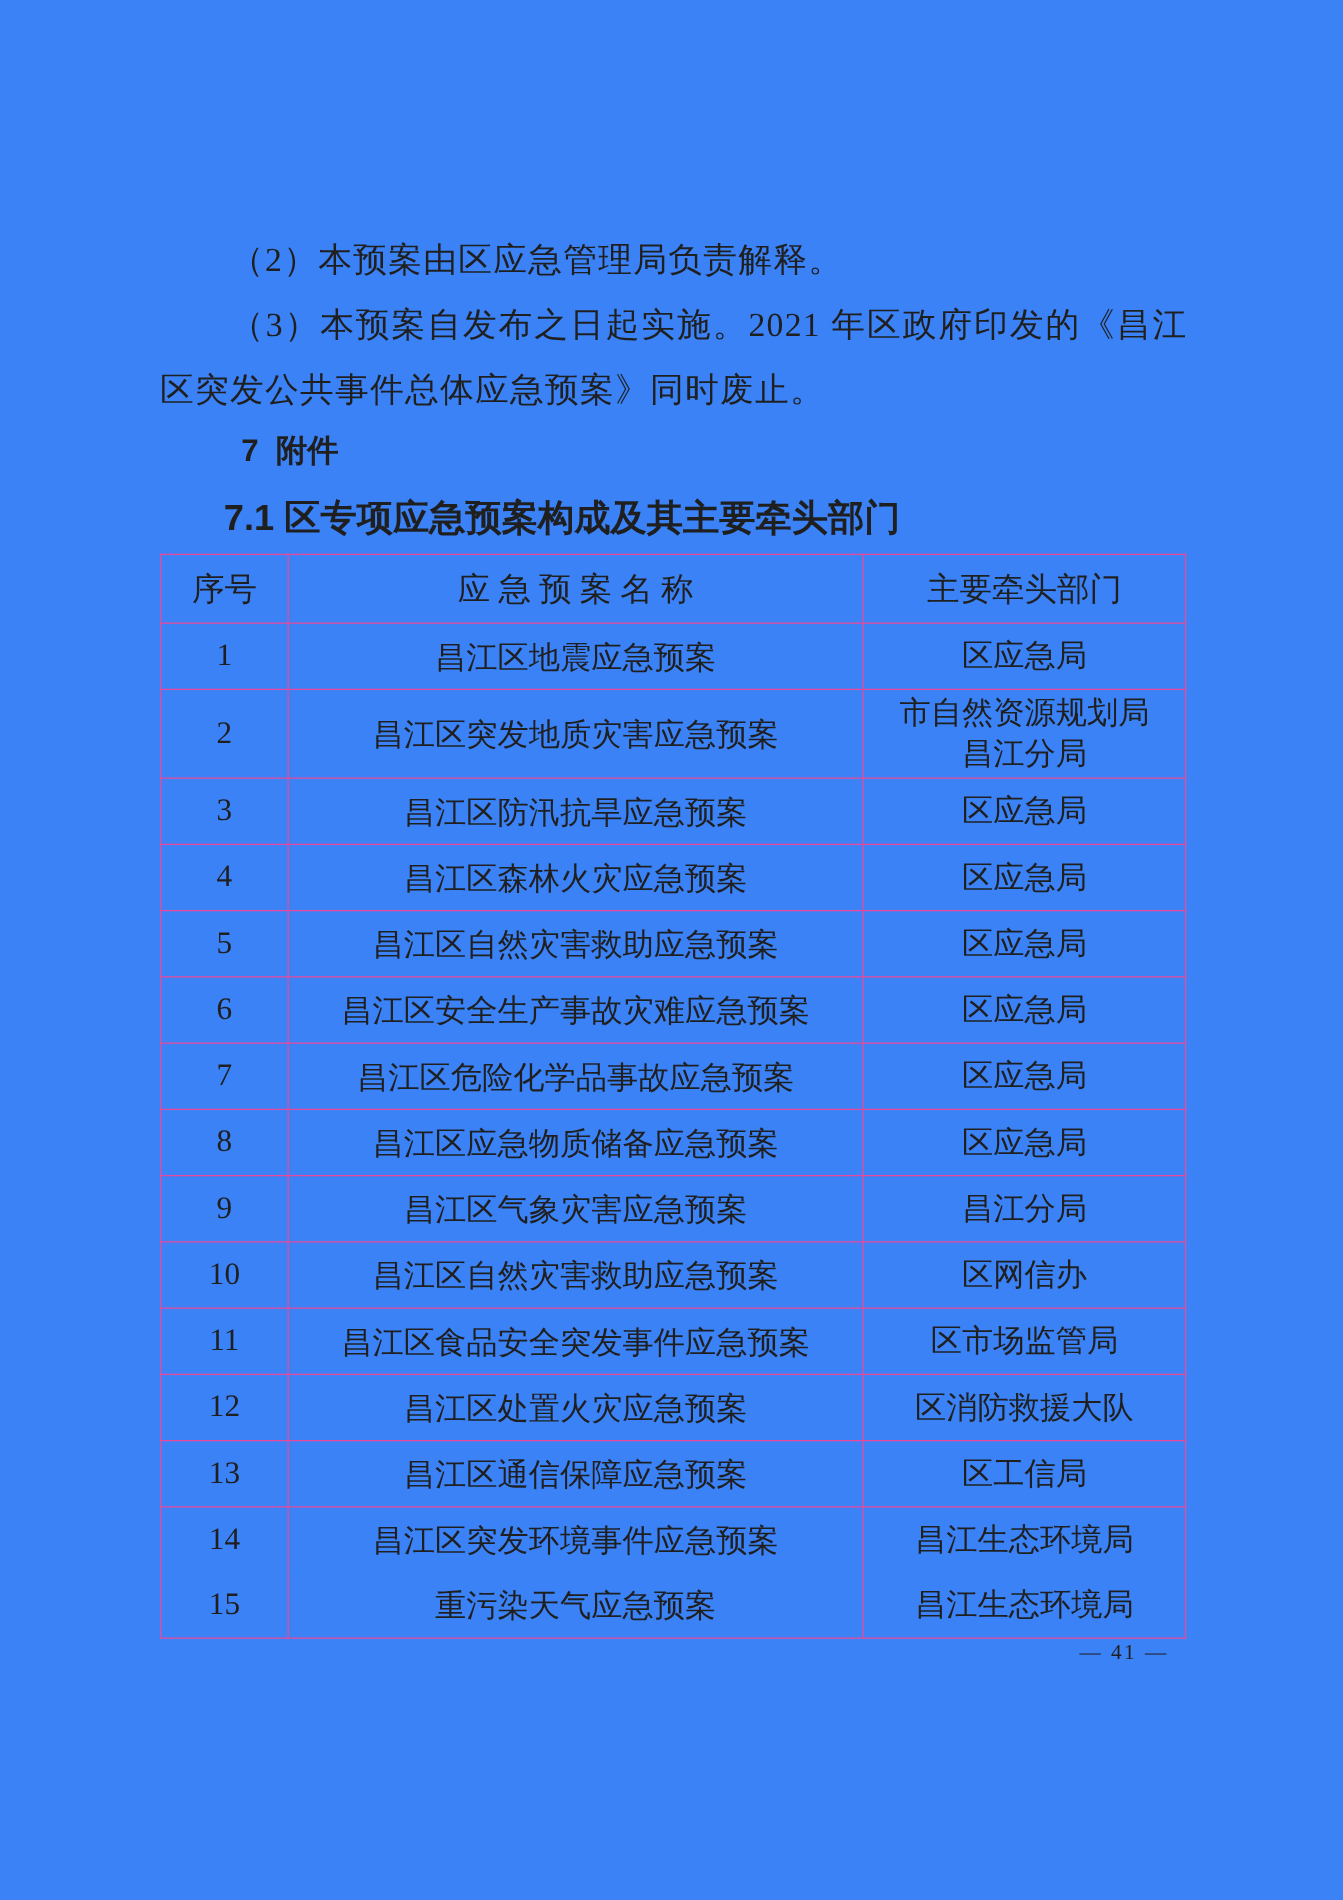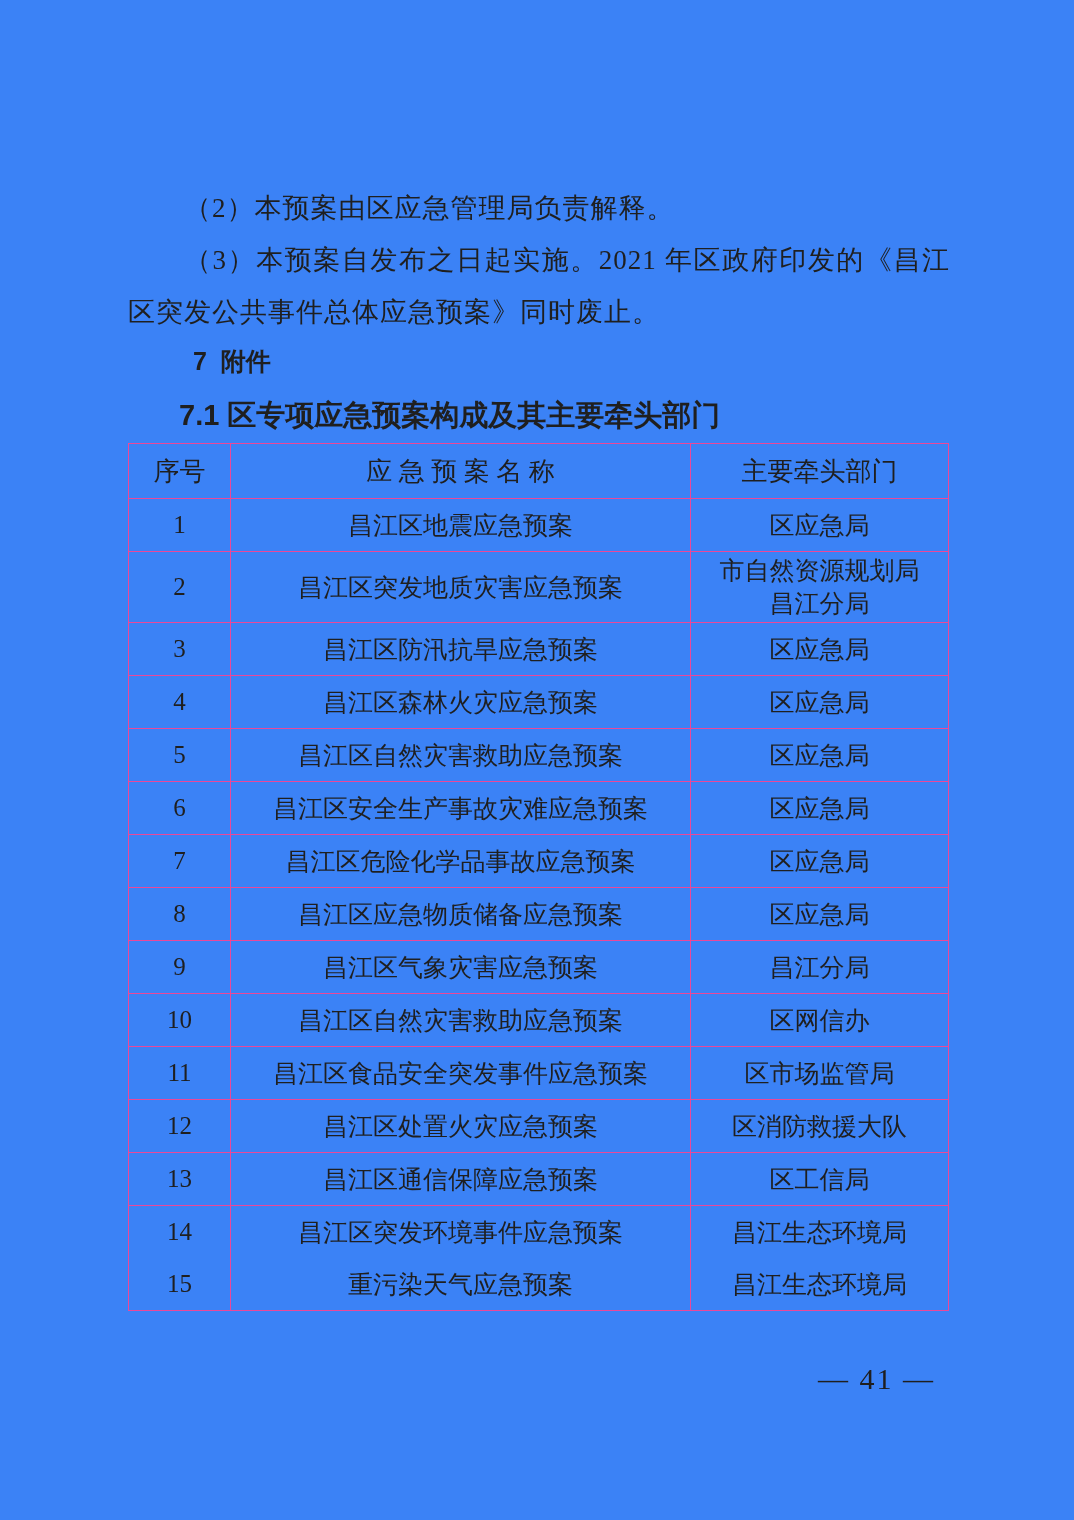--- a/index.html
+++ b/index.html
@@ -74,23 +74,23 @@
     font-size: 25px;
   }
   td.cell-no { font-size: 27px; }
   td.cell-dept { white-space: pre-line; line-height: 33px; }
   tr.row-tall td { height: 70px; }
   
   tr.no-border-bottom td { border-bottom: 0; }
   tr.no-border-top td { border-top: 0; }
   .page-footer {
     position: absolute;
-    top: 1362px;
+    top: 1312px;
     right: 139px;
-    font-size: 30px;
+    font-size: 17px;
     letter-spacing: 2px;
     text-align: center;
   }
 </style>
 </head>
 <body>
 
 <div class="page">
 
   <div class="paragraphs">

